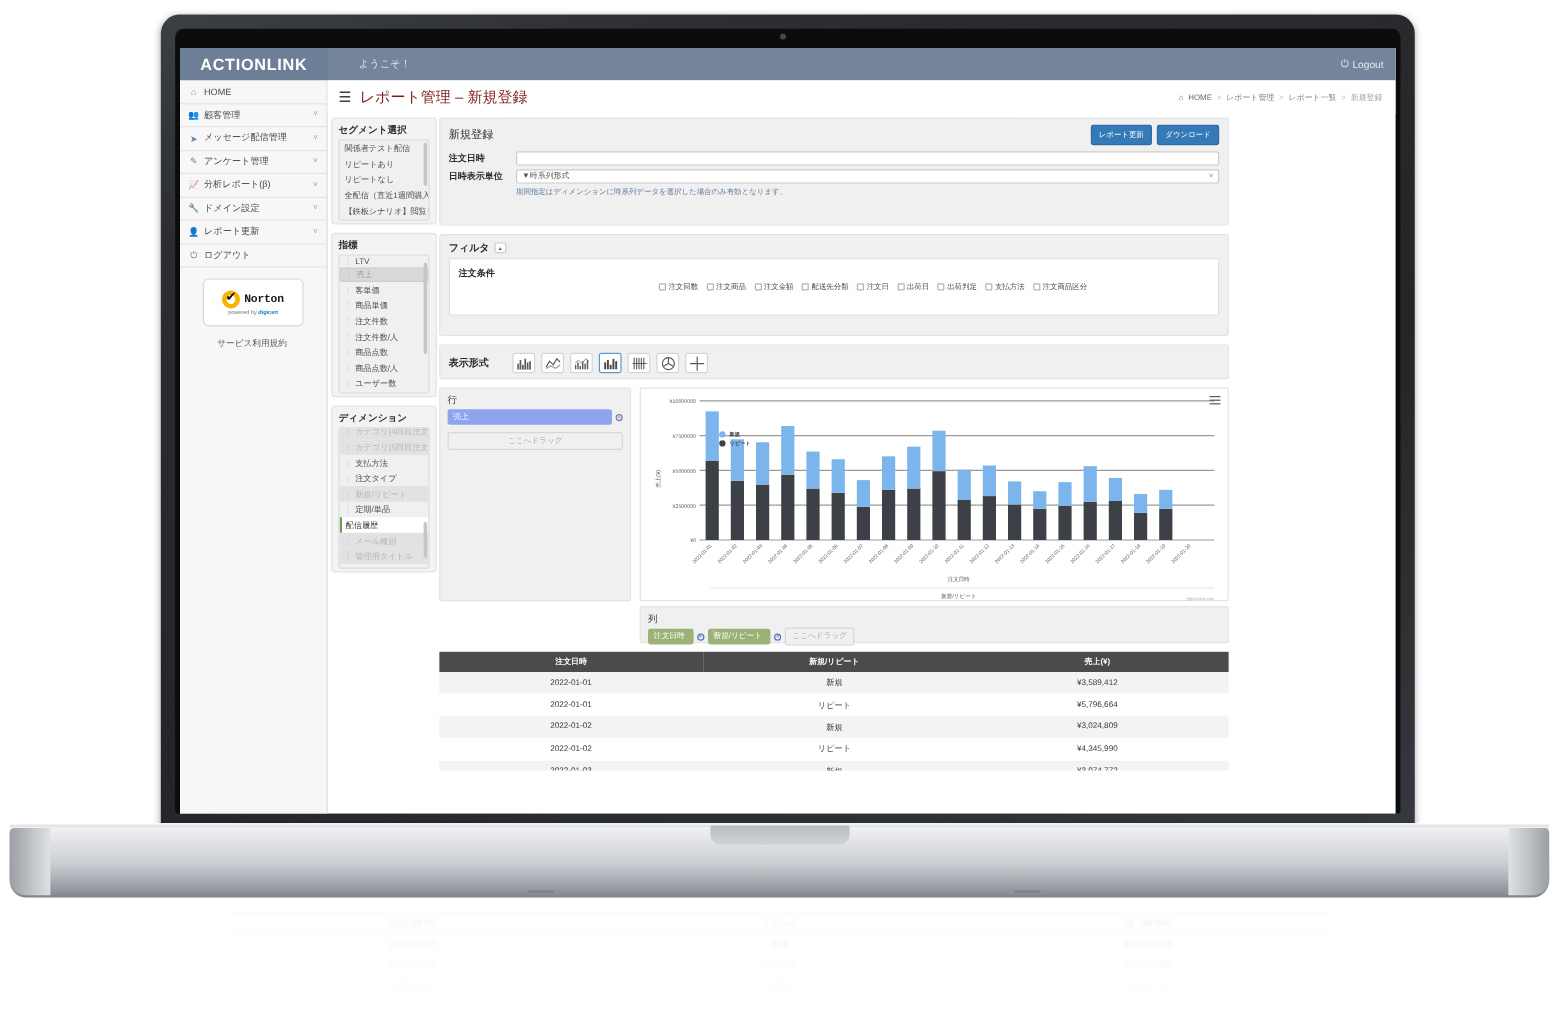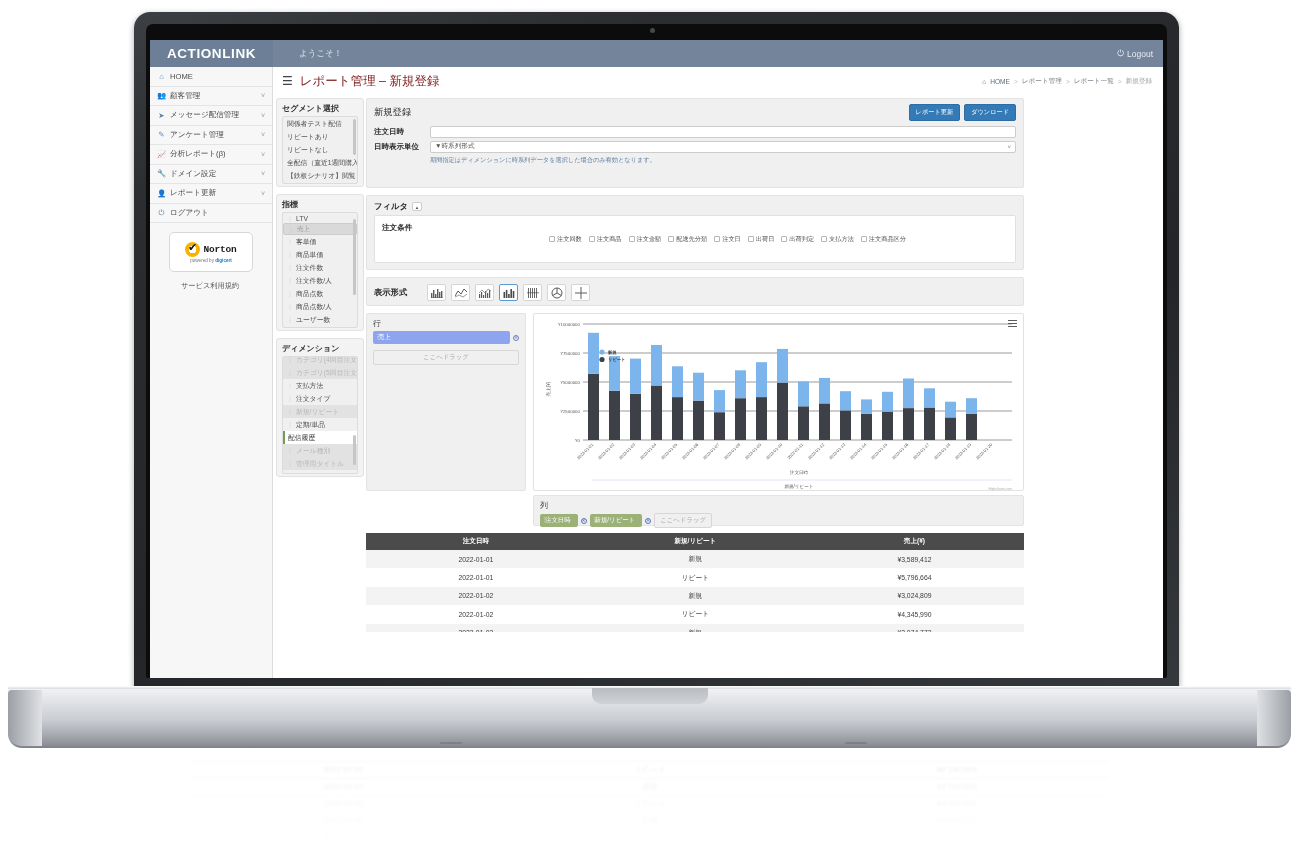--- a/index.html
+++ b/index.html
@@ -349,21 +349,21 @@
         <div class="formrow">
           <div class="lb">日時表示単位</div>
           <div class="sel">
             <span>▼時系列形式</span>
             <span class="cv">˅</span>
           </div>
         </div>
         <div class="note">期間指定はディメンションに時系列データを選択した場合のみ有効となります。</div>
       </div>
 
-      <div class="panel" style="width:658px; height:75px; margin-top:7px;">
+      <div class="panel" style="width:658px; height:85px; margin-top:7px;">
         <div class="sub-h">
           <div class="t">フィルタ</div>
           <div class="collapse">▴</div>
         </div>
         <div class="innerbox" style="height:48px;">
           <div class="cap">注文条件</div>
           <div class="cbrow">
             <label class="cb">
                 <i></i>
                 <span>注文回数</span>

